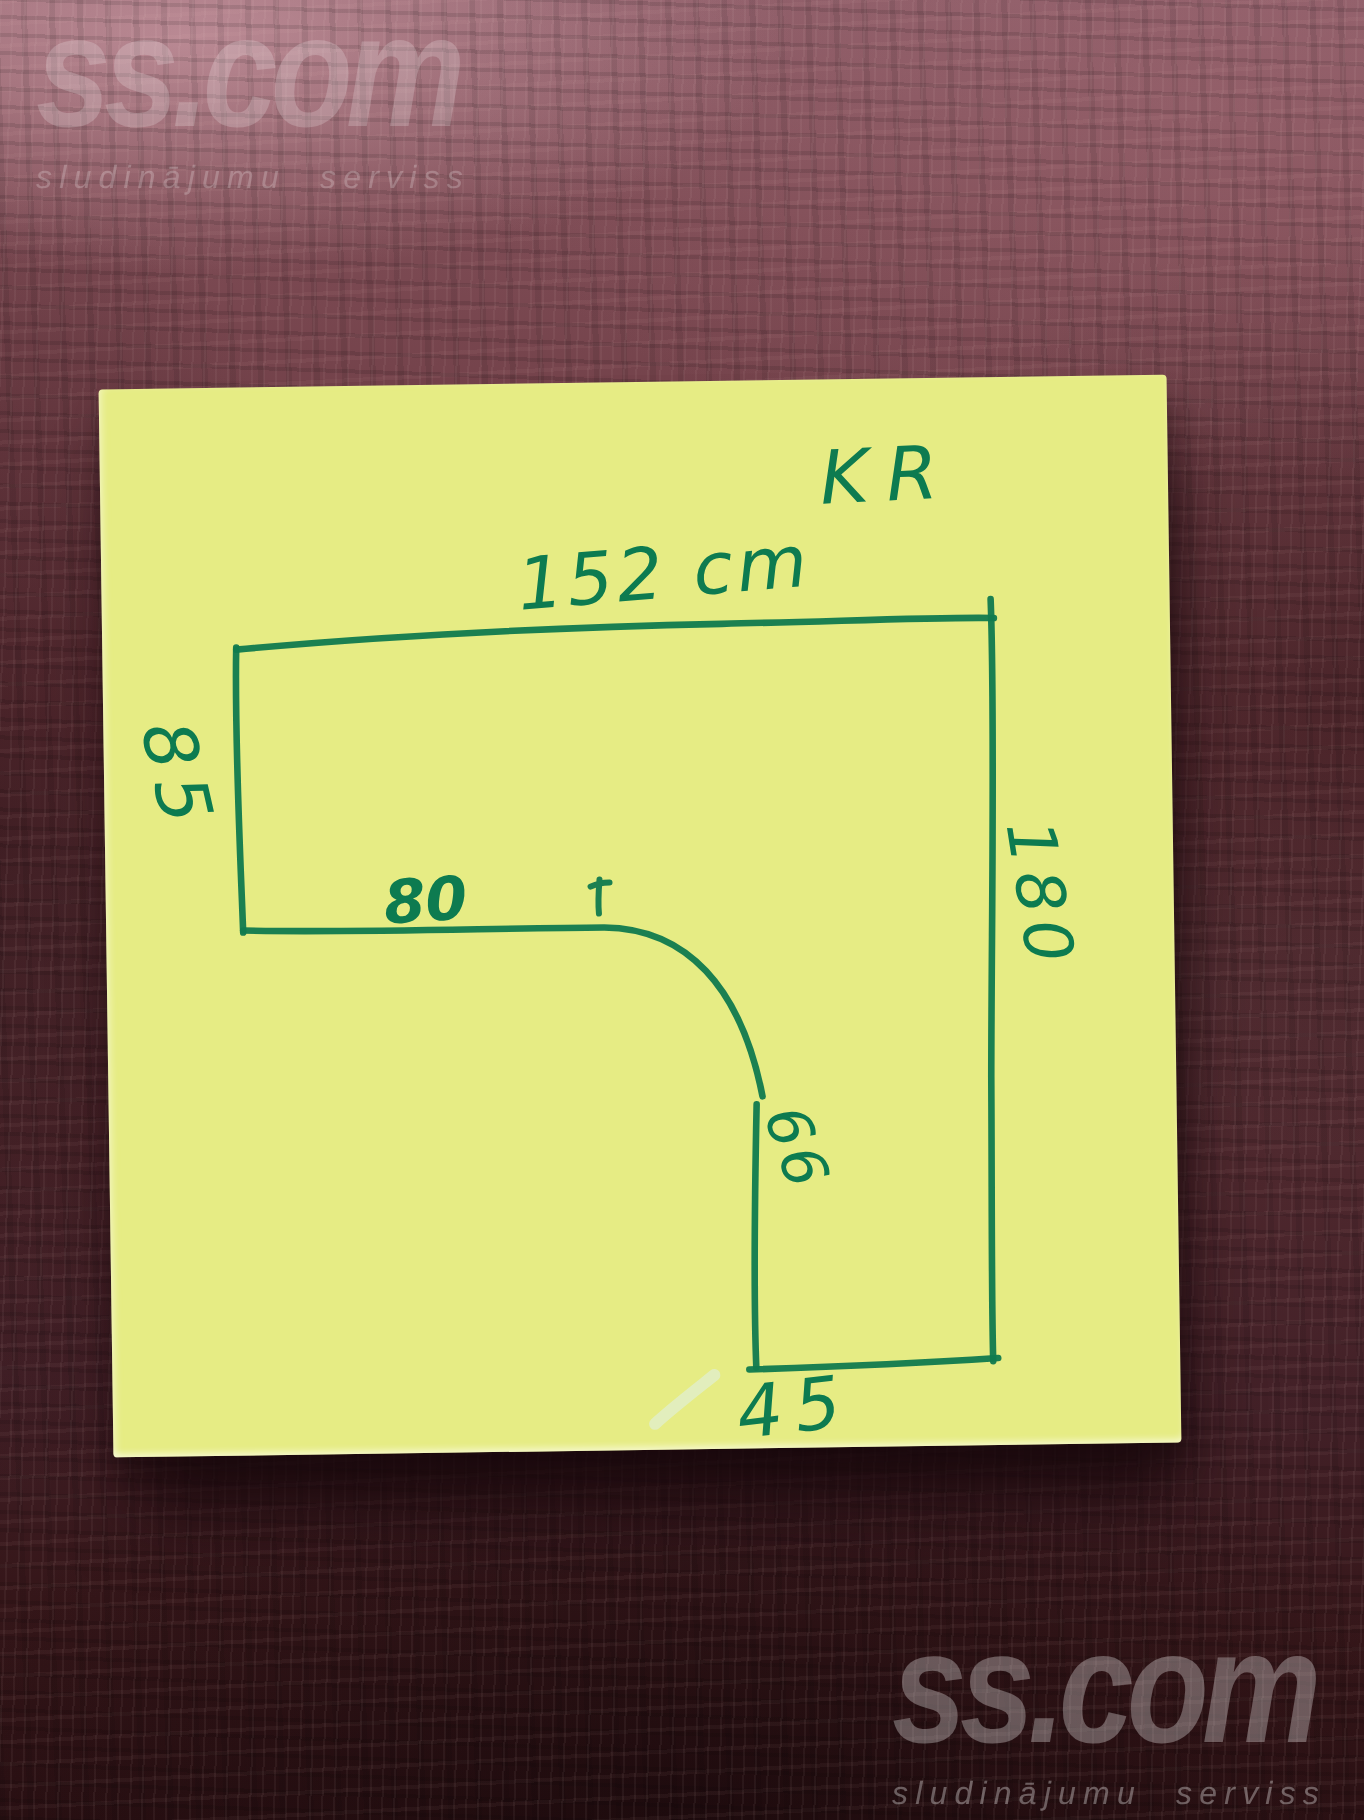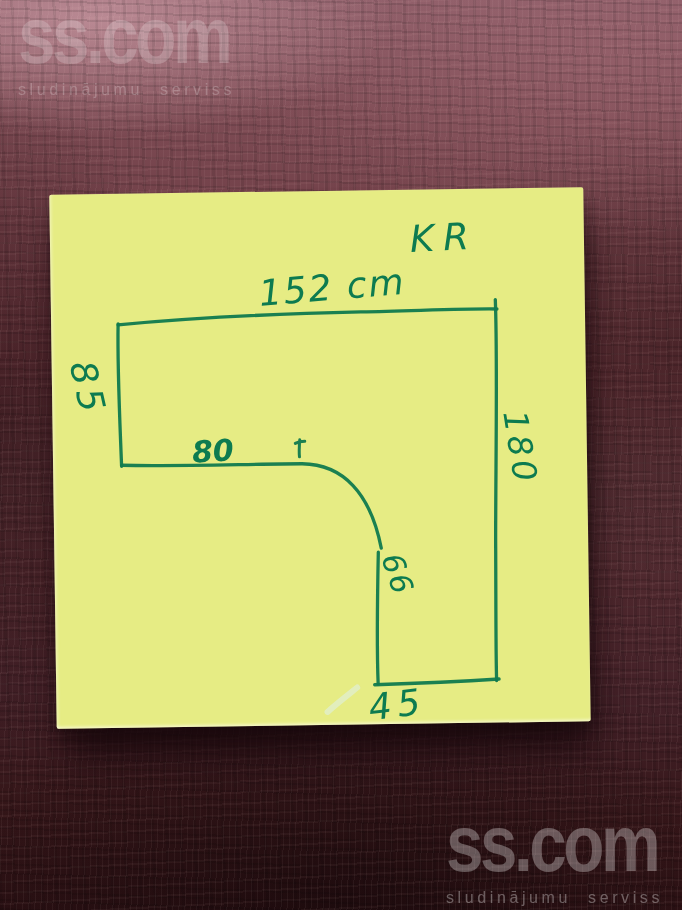--- a/index.html
+++ b/index.html
@@ -18,21 +18,21 @@
   .photo::before{ 
     content:"";position:absolute;inset:0;pointer-events:none;
     background-image:
       repeating-linear-gradient(92deg, rgba(255,228,222,.05) 0 1px, transparent 1px 6px),
       repeating-linear-gradient(2deg, rgba(0,0,0,.10) 0 2px, transparent 2px 9px),
       repeating-linear-gradient(88deg, rgba(0,0,0,.08) 0 3px, transparent 3px 14px),
       repeating-linear-gradient(177deg, rgba(255,205,198,.045) 0 2px, transparent 2px 11px);
   }
 
   
-  .wm{position:absolute;color:#fff;pointer-events:none;}
+  .wm{position:absolute;color:#fff;pointer-events:none;font-style:italic;}
   .wm-logo{font-weight:700;font-size:80px;line-height:58px;letter-spacing:-4px;
            transform:scaleX(.84);transform-origin:left center;white-space:nowrap;}
   .wm-tag{font-size:16px;letter-spacing:3.6px;word-spacing:9px;margin-top:16px;white-space:nowrap;}
   .wm-top{left:18px;top:7px;}
   .wm-top .wm-logo{color:rgba(255,255,255,.20);}
   .wm-top .wm-tag{color:rgba(255,255,255,.22);}
   .wm-bottom{left:446px;top:815px;}
   .wm-bottom .wm-logo{color:rgba(255,255,255,.30);}
   .wm-bottom .wm-tag{color:rgba(255,255,255,.33);}
 

